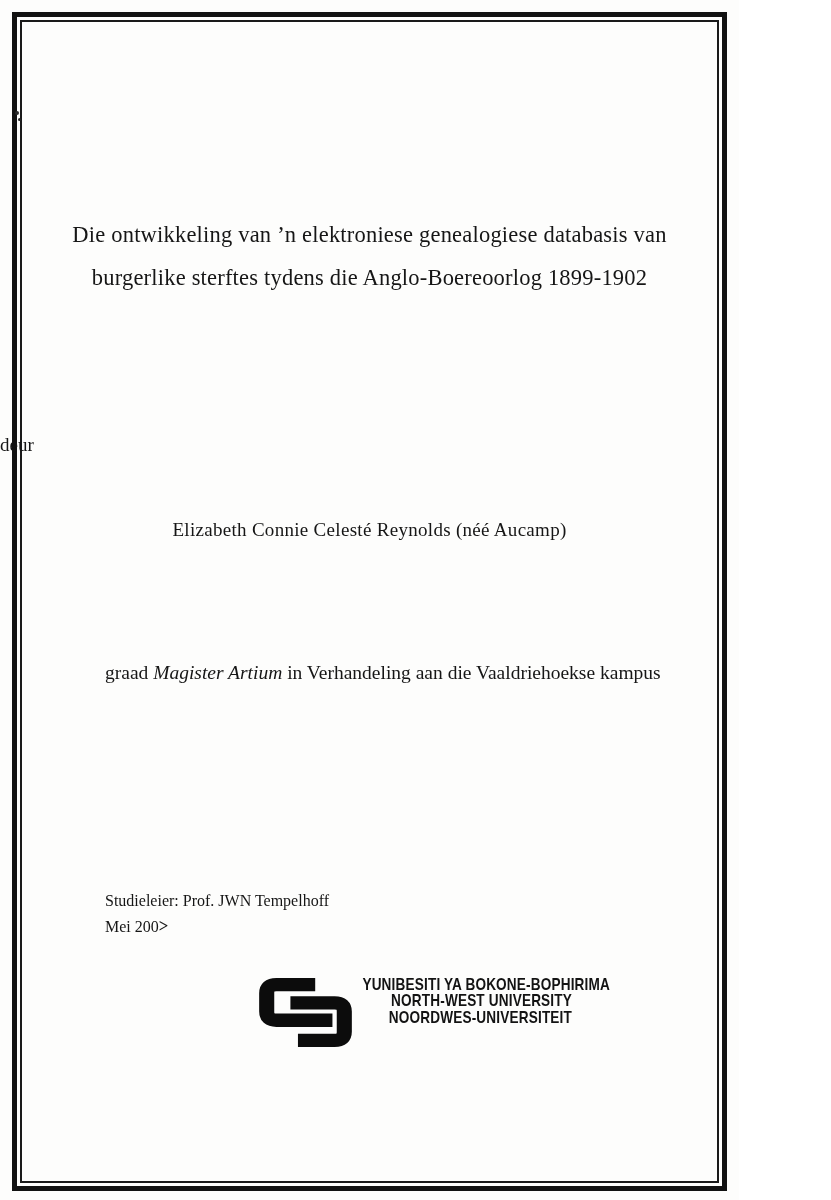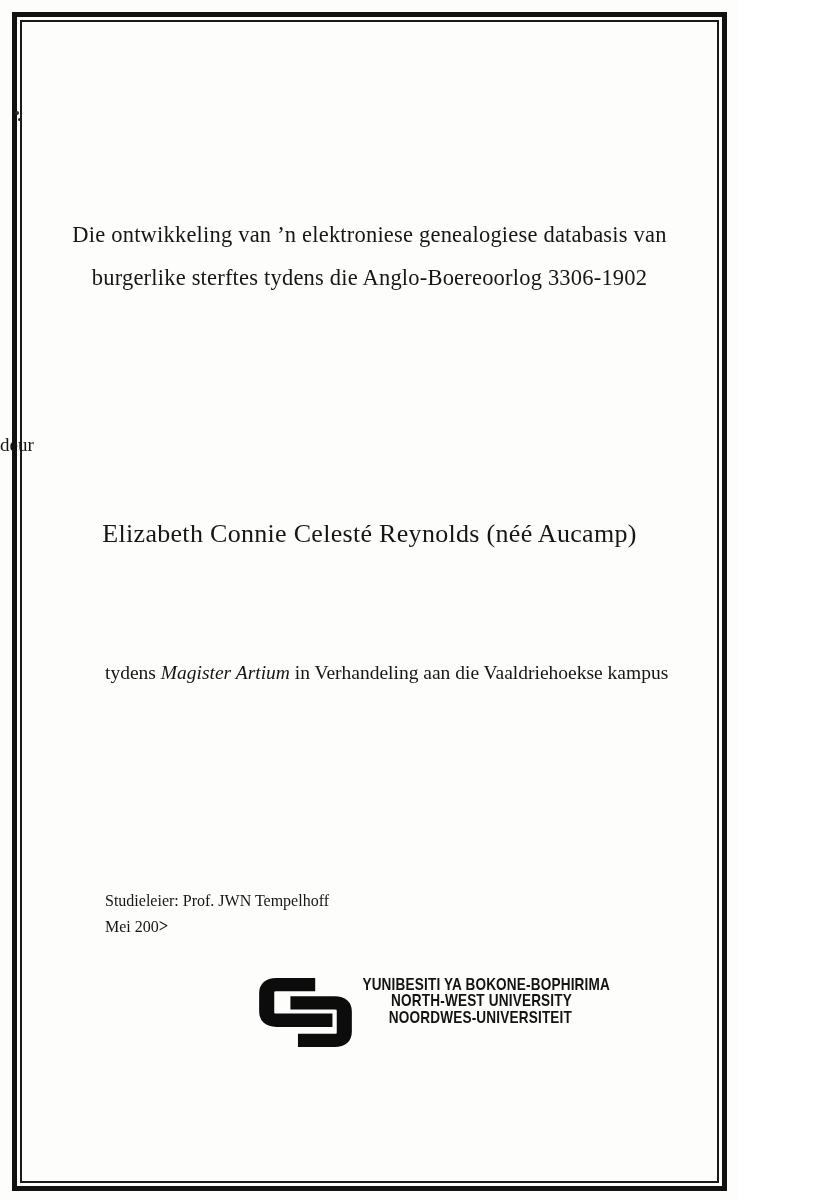--- a/index.html
+++ b/index.html
@@ -42,21 +42,21 @@
   .byline {
     position: absolute;
     top: 434px; left: 0; right: 0;
     text-align: left;
     font-size: 19px;
   }
   .author {
     position: absolute;
     top: 519px; left: 0; right: 0;
     text-align: center;
-    font-size: 26px;
+    font-size: 19px;
     letter-spacing: 0.3px;
   }
   .statement {
     position: absolute;
     top: 661px; left: 105px;
     width: 637px;
     font-size: 19.5px;
     line-height: 23.5px;
   }
   .stmt-line1 {
@@ -102,29 +102,29 @@
 <div class="page">
 
   <div class="frame-outer"></div>
   <div class="frame-inner"></div>
 
   <div class="speck" style="left:15px; top:111px; width:4px; height:4px;"></div>
   <div class="speck" style="left:18px; top:118px; width:3px; height:3px;"></div>
 
   <div class="title">
     <div>Die ontwikkeling van ’n elektroniese genealogiese databasis van</div>
-    <div>burgerlike sterftes tydens die Anglo-Boereoorlog 3306-1902</div>
+    <div>burgerlike sterftes tydens die Anglo-Boereoorlog 1899-1902</div>
   </div>
 
   <div class="byline">deur</div>
 
   <div class="author">Elizabeth Connie Celesté Reynolds (néé Aucamp)</div>
 
   <div class="statement">
-    <div><span>tydens </span><span class="it">Magister Artium</span><span> in Verhandeling aan die Vaaldriehoekse kampus</span></div>
+    <div><span>graad </span><span class="it">Magister Artium</span><span> in Verhandeling aan die Vaaldriehoekse kampus</span></div>
   </div>
 
   <div class="supervisor-block">
     <div>Studieleier: Prof. JWN Tempelhoff</div>
     <div><span>Mei 200</span><span class="date-glyph">&gt;</span></div>
   </div>
 
   <svg class="logo-mark" width="97" height="73" viewBox="8 10 90 76" preserveAspectRatio="none">
     <path d="M 62 19 H 26 Q 17 19 17 28 V 47 Q 17 56 26 56 H 78" fill="none" stroke="#0c0c0c" stroke-width="14"></path>
     <path d="M 39 38 H 80 Q 89 38 89 47 V 68 Q 89 77 80 77 H 46" fill="none" stroke="#0c0c0c" stroke-width="14"></path>

